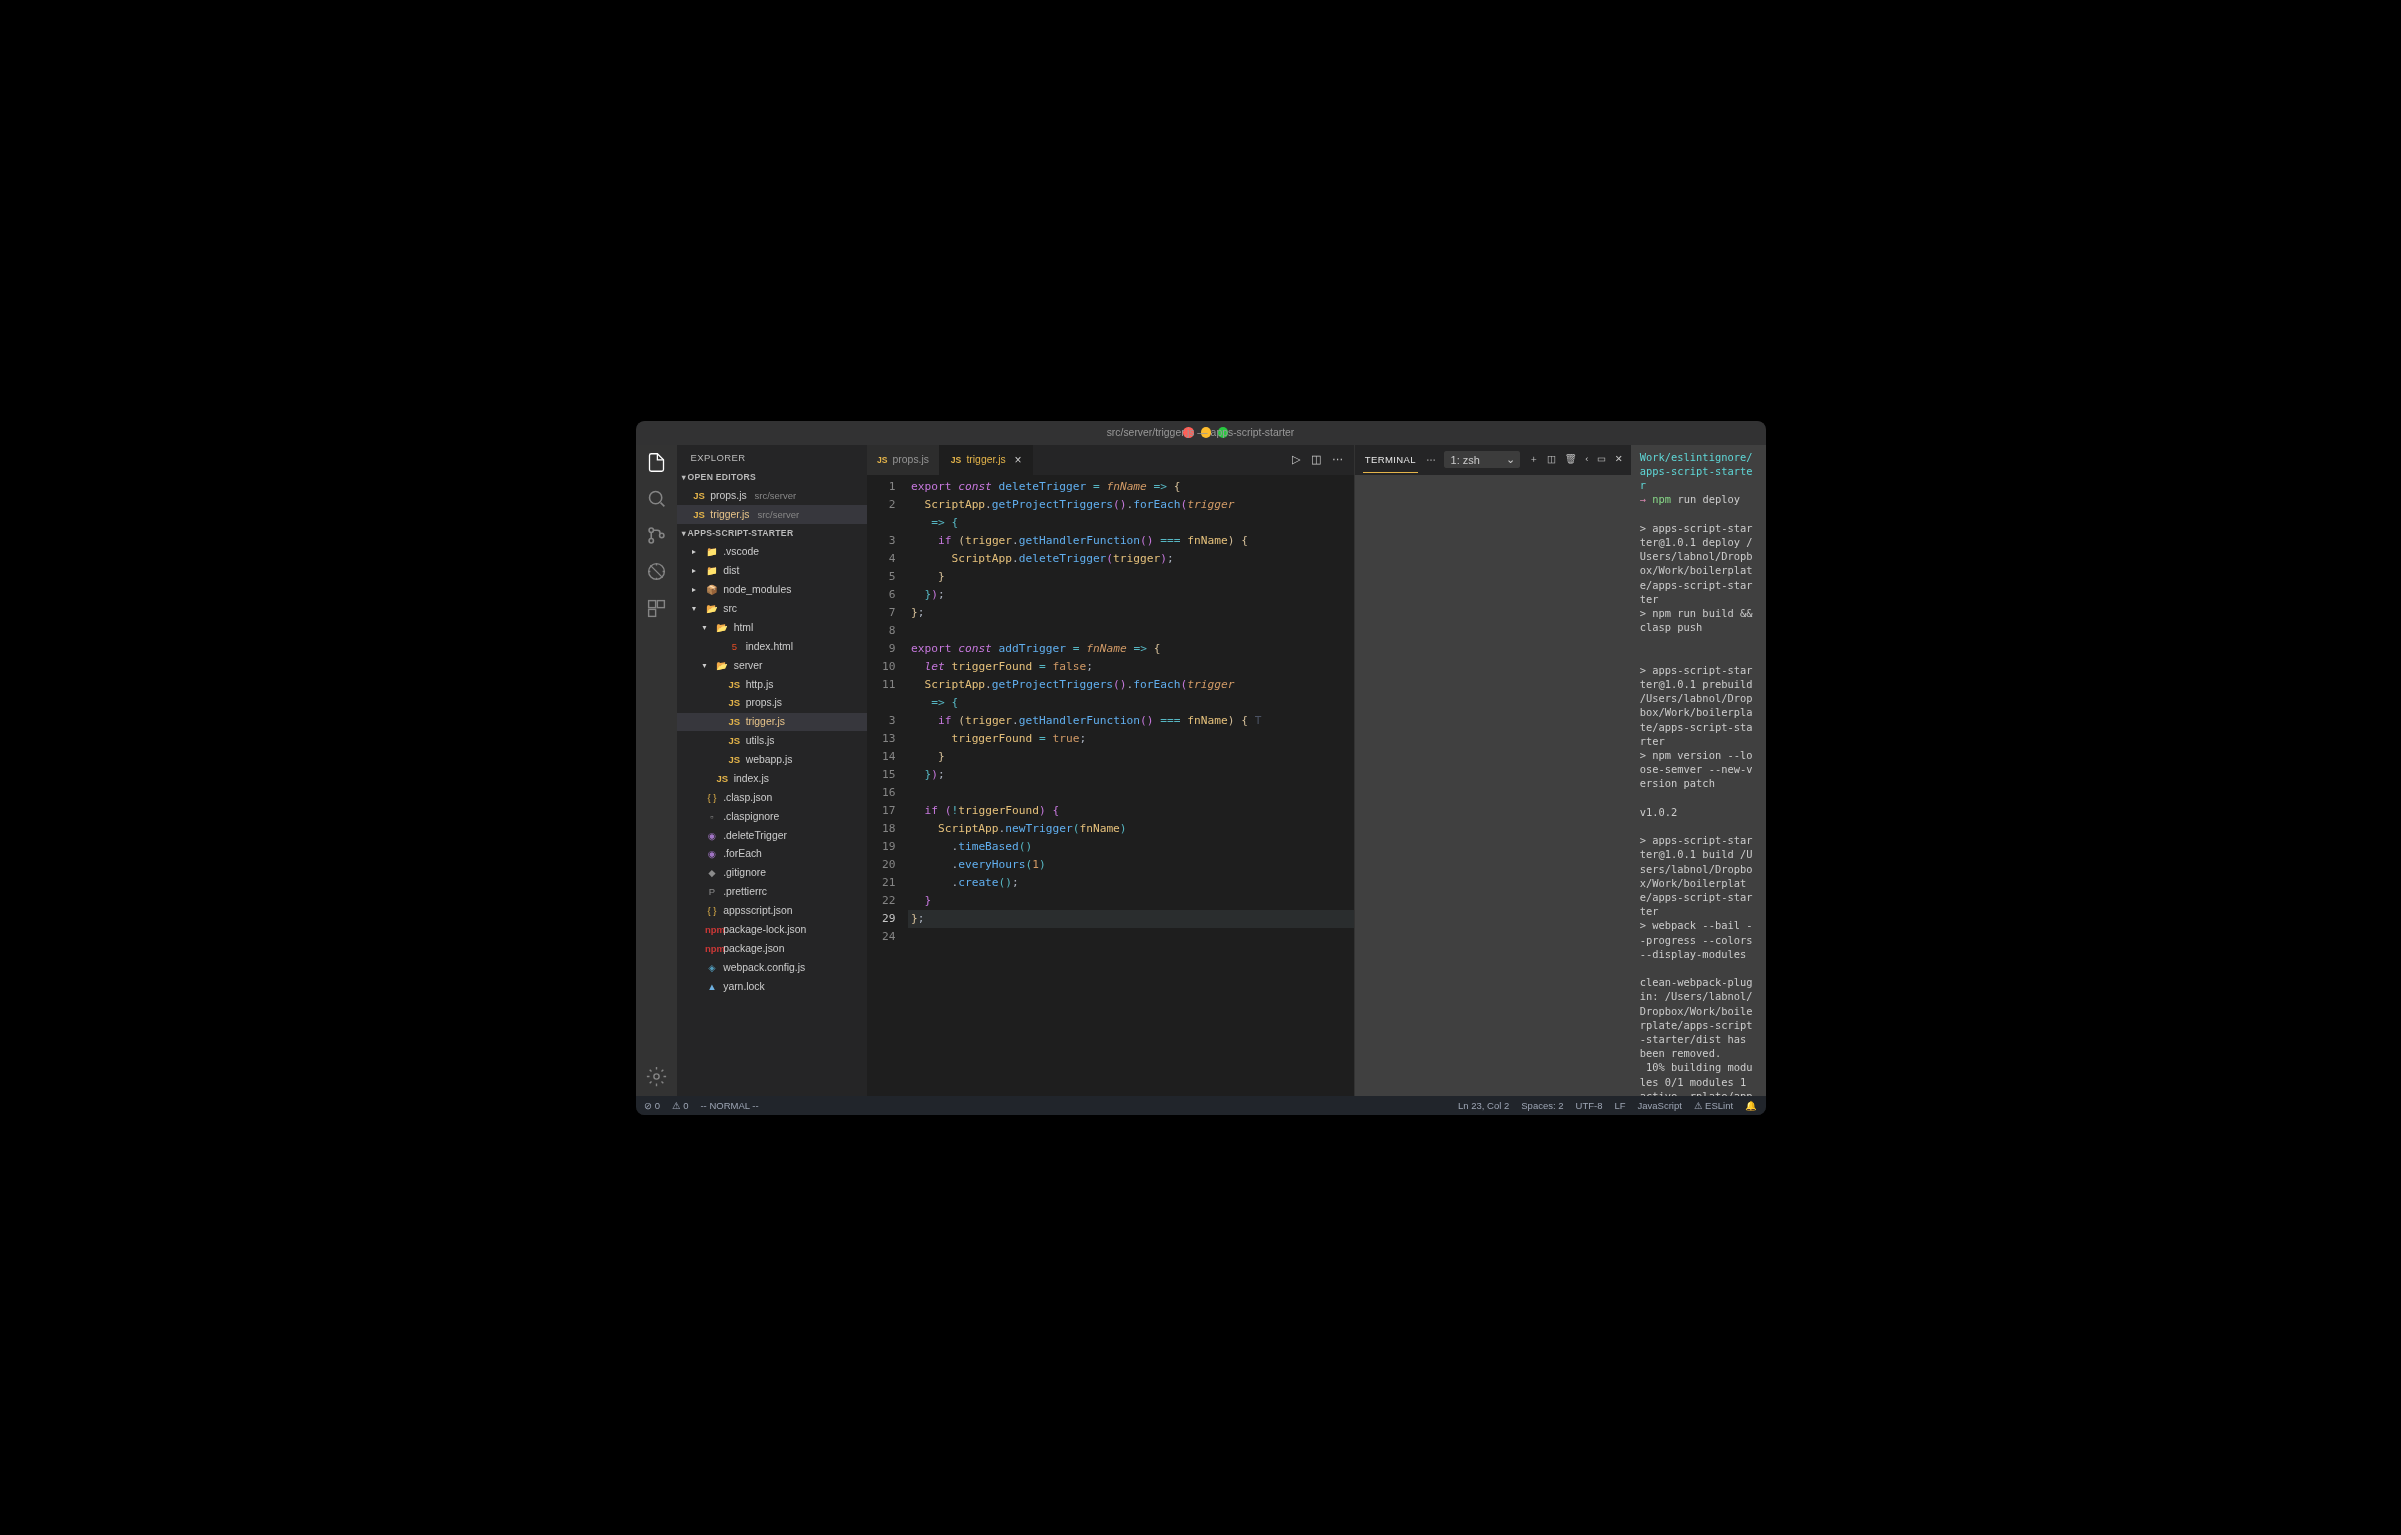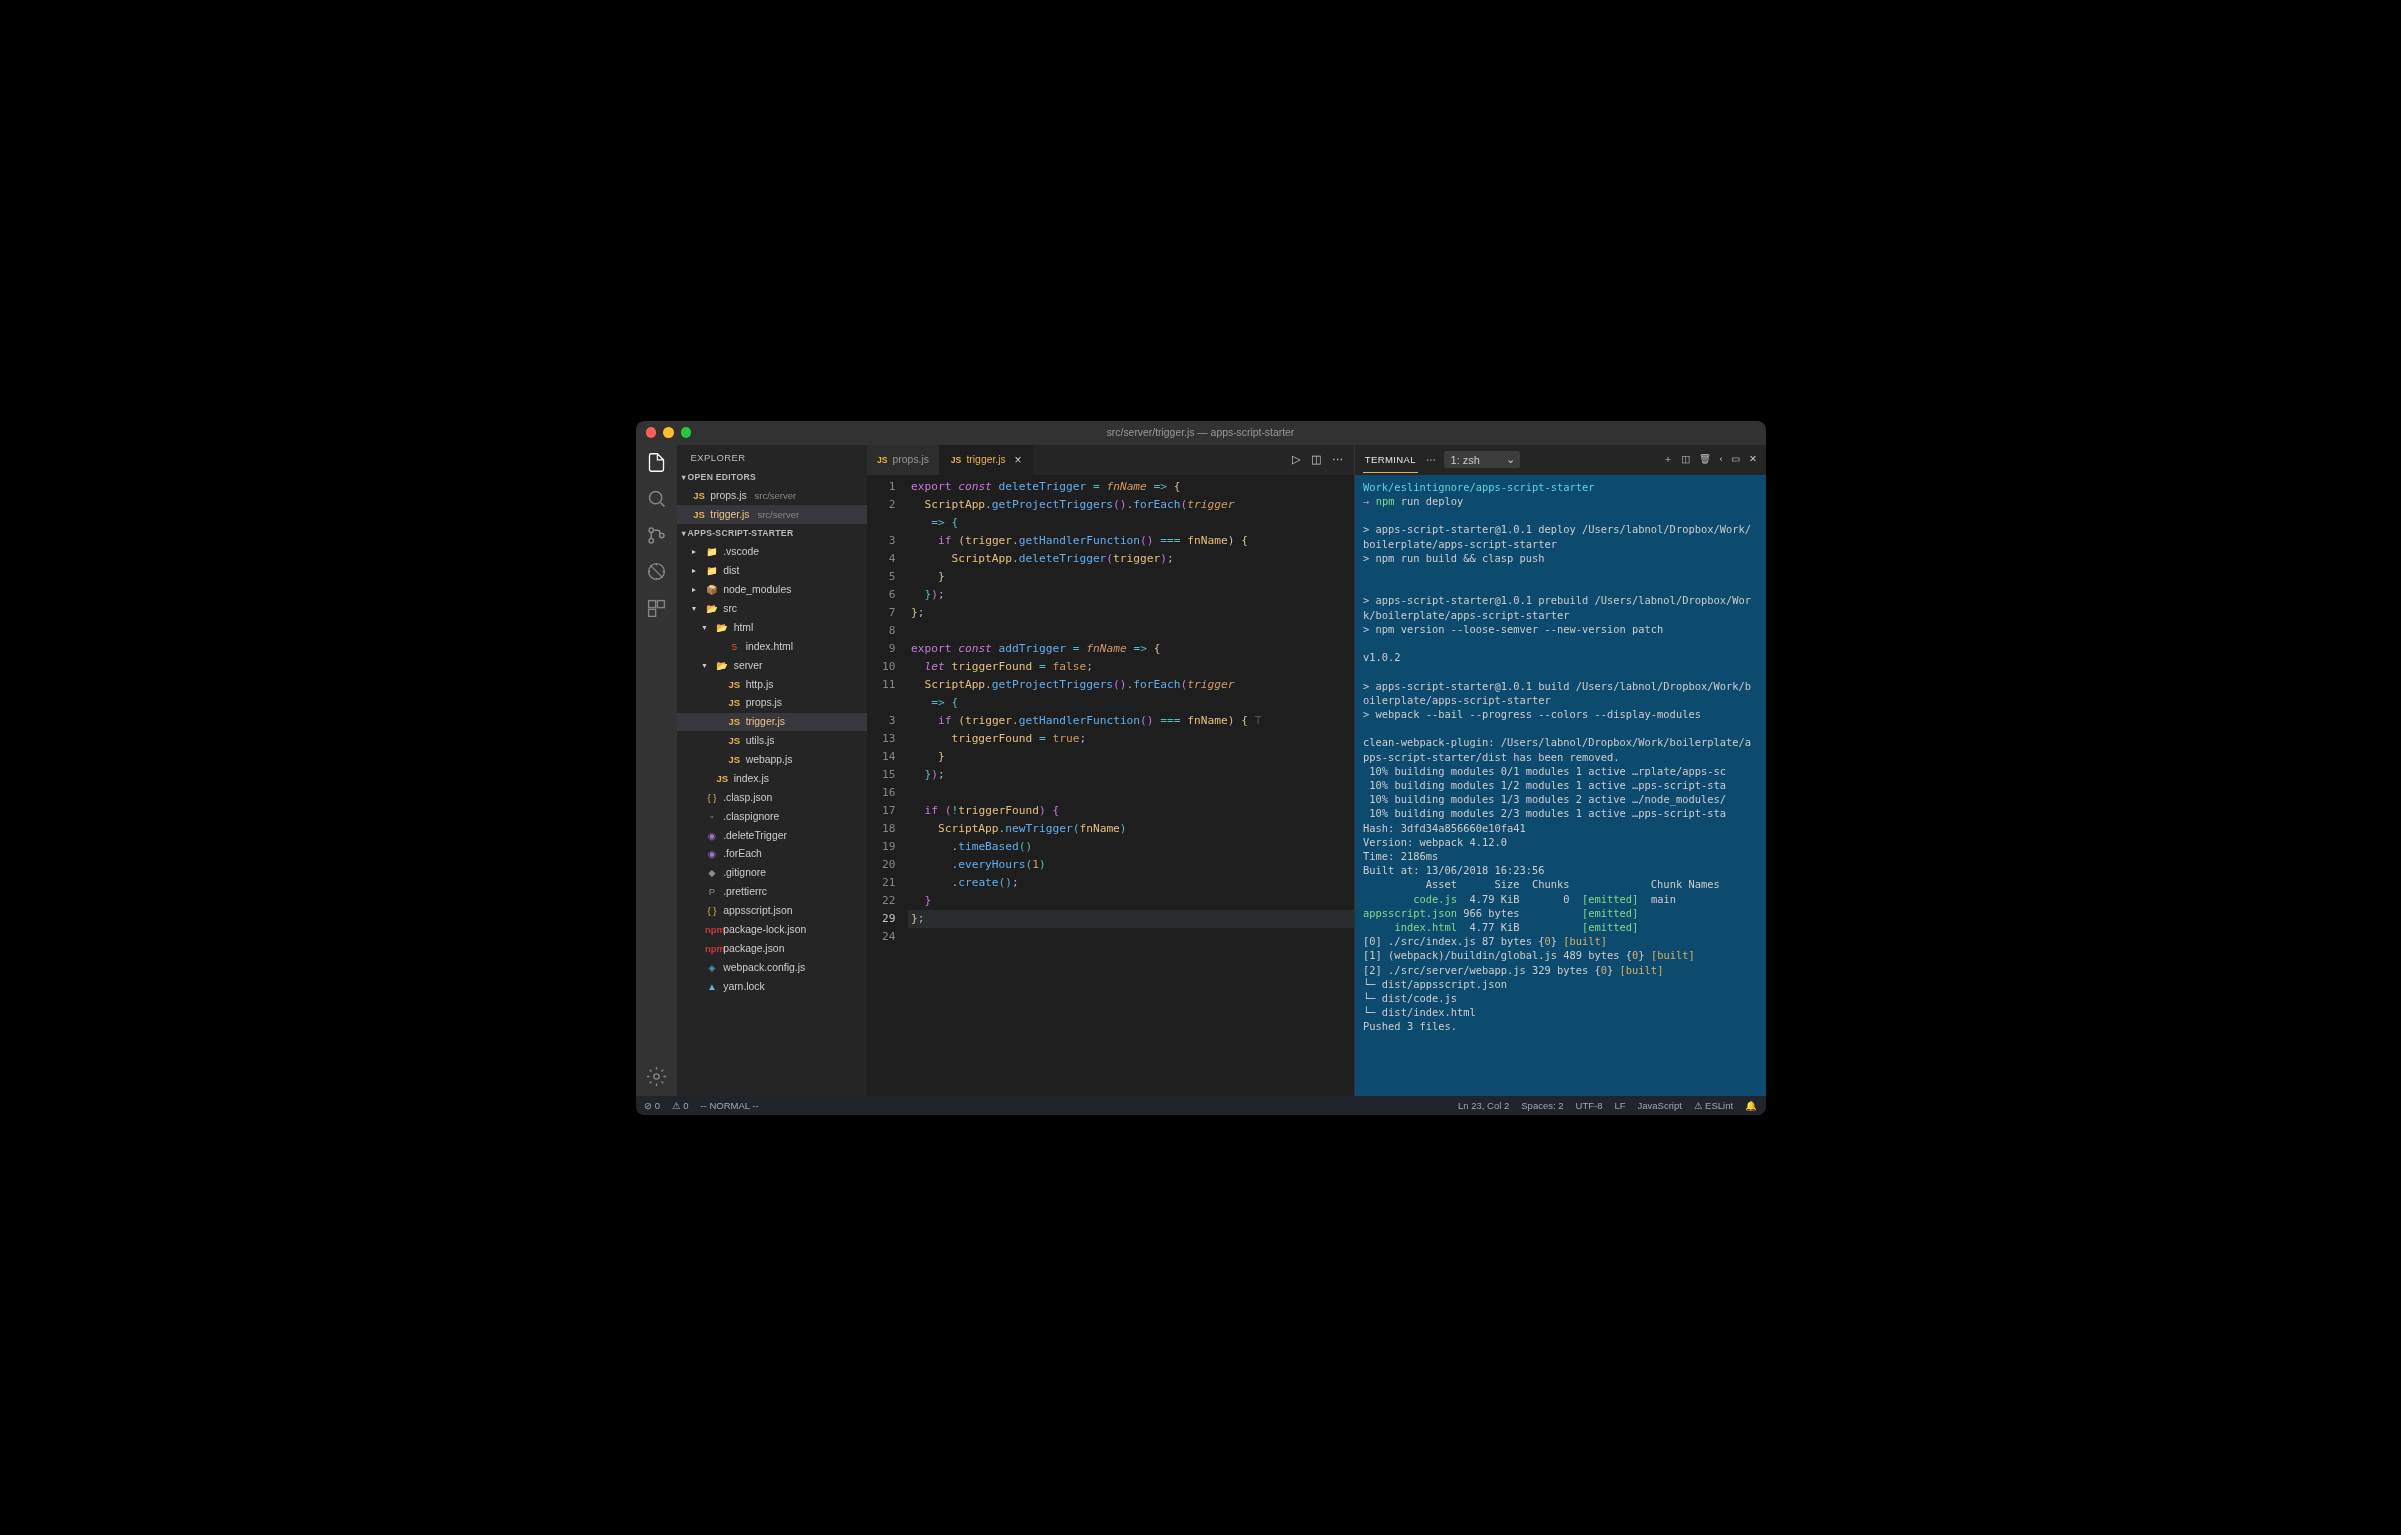--- a/index.html
+++ b/index.html
@@ -1,18 +1,18 @@
 <!DOCTYPE html>
 <html style="font-size:14px"><head>
 <meta charset="utf-8">
 <style>
 * { margin:0; padding:0; box-sizing:border-box; }
 body { background:#000; font-family:-apple-system,BlinkMacSystemFont,"Segoe UI",sans-serif; font-size:11.2px; color:#ccc; display:flex; justify-content:center; align-items:center; min-height:100vh; padding:35px; }
 .window { width:1130px; height:694px; background:#1e1e1e; border-radius:8.6px; overflow:hidden; display:flex; flex-direction:column; box-shadow:0 17px 52px rgba(0,0,0,0.5); }
-.titlebar { height:24px; background:#323233; display:flex; align-items:center; position:relative; }
+.titlebar { height:24px; background:#323233; display:flex; align-items:center; position:relative;justify-content:center; }
 .traffic { display:flex; gap:7px; padding-left:10.4px; }
 .dot { width:10.4px; height:10.4px; border-radius:50%; }
 .red{background:#ff5f57}.yellow{background:#febc2e}.green{background:#28c840}
 .title { position:absolute; left:0; right:0; text-align:center; font-size:10.4px; color:#999; }
 .body { flex:1; display:flex; overflow:hidden; }
 .activitybar { width:41px; background:#333333; display:flex; flex-direction:column; align-items:center; padding-top:7px; gap:15.5px; }
 .activitybar .aicon { width:21px; height:21px; color:#858585; display:flex; align-items:center; justify-content:center; cursor:pointer; }
 .activitybar .aicon.active { color:#fff; }
 .activitybar .spacer { flex:1; }
 .sidebar { width:190px; background:#252526; display:flex; flex-direction:column; font-size:10.4px; overflow:hidden; }
@@ -43,21 +43,21 @@
 .gutter { width:41px; text-align:right; color:#858585; padding:3.5px 12px 3.5px 0; user-select:none; }
 .gutter .ln { height:18px; }
 .gutter .ln.cur { color:#c6c6c6; }
 .code { flex:1; padding:3.5px 0; white-space:pre; color:#abb2bf; overflow:hidden; }
 .code .line { height:18px; padding-left:3.5px; }
 .code .line.cur { background:#2a2d2e; }
 .kw{color:#c678dd}.kw2{color:#c678dd;font-style:italic}
 .fn{color:#61afef}.var{color:#e5c07b}
 .op{color:#56b6c2}.param{color:#d19a66;font-style:italic}
 .bool{color:#d19a66}.pun{color:#abb2bf}.br0{color:#d4be98}.br1{color:#c678dd}.br2{color:#56b6c2}
-.terminal-panel { width:412px; background:#0c4a6e; display:flex; flex-direction:column; border-left:0.9px solid #333; }
+.terminal-panel { width:412px; background:#404040; display:flex; flex-direction:row; border-left:0.9px solid #333; }
 .term-header { height:30px; display:flex; align-items:center; padding:0 8.6px; gap:8.6px; background:#252526; font-size:9.5px; }
 .term-tab { color:#e7e7e7; border-bottom:0.9px solid #e4b44a; padding:7px 1.7px; font-size:9.5px; letter-spacing:0.4px;}
 .term-sel { background:#3c3c3c; color:#ccc; border:0.9px solid #3c3c3c; padding:1.7px 15.5px 1.7px 5.2px; font-size:11px; border-radius:1.7px; position:relative; min-width:76px; }
 .term-sel::after{content:"⌄";position:absolute;right:4.3px;top:0.9px;color:#ccc}
 .term-icons { display:flex; gap:8.6px; color:#c5c5c5; margin-left:auto;}
 .term-icons span{cursor:pointer}
 .term-body { flex:1; padding:5.2px 8.6px; font-family:"SF Mono",Menlo,Consolas,monospace; font-size:10.4px; line-height:14.2px; color:#ccc; white-space:pre-wrap; word-break:break-all; overflow:hidden;}
 .t-cyan{color:#5fd7d7}.t-green{color:#87d787}.t-yellow{color:#d7af5f}.t-mag{color:#d787af}
 .statusbar { height:19px; background:#21252b; display:flex; align-items:center; font-size:9.5px; color:#9da5b4; padding:0 8.6px; gap:12px; }
 .statusbar .right { margin-left:auto; display:flex; gap:12px; }

